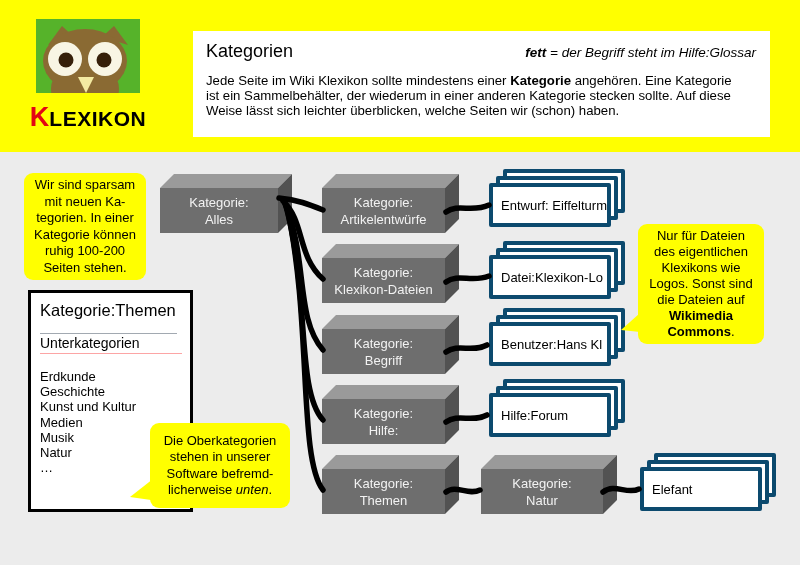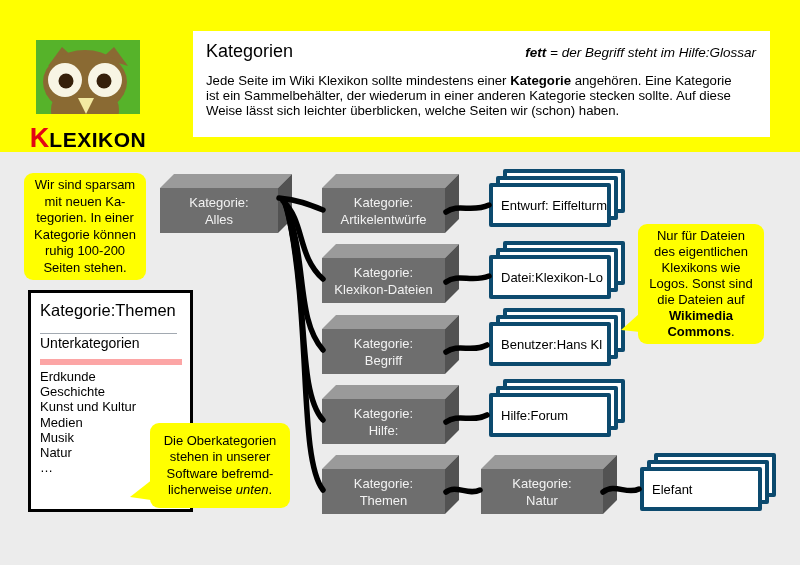--- a/index.html
+++ b/index.html
@@ -3,21 +3,21 @@
 <meta charset="utf-8">
 <style>
   html,body { margin:0; padding:0; }
   .screen {
     position:relative; width:800px; height:565px; overflow:hidden;
     background:#ececec; font-family:"Liberation Sans","DejaVu Sans",sans-serif; color:#000;
   }
   .band { position:absolute; left:0; top:0; width:800px; height:152px; background:#ffff00; }
 
   
-  .logo-wrap { position:absolute; left:36px; top:40px; width:104px; height:110px; }
+  .logo-wrap { position:absolute; left:36px; top:19px; width:104px; height:110px; }
   .logo-svg { position:absolute; left:0; top:0; }
   .brand { position:absolute; left:-14px; top:83px; width:132px; text-align:center; white-space:nowrap; }
   .brand-k { color:#e30613; font-size:27px; font-weight:bold; }
   .brand-rest { color:#000; font-size:21px; font-weight:600; letter-spacing:0.5px; }
 
   
   .header-panel { position:absolute; left:193px; top:31px; width:577px; height:106px; background:#ffffff; }
   .hp-title { position:absolute; left:13px; top:10px; font-size:18px; }
   .hp-legend { position:absolute; right:14px; top:14px; font-size:13.5px; font-style:italic; }
   .hp-legend b { font-weight:bold; }
@@ -48,21 +48,21 @@
   .sheet.back1 { left:7px;  top:-7px; }
   .sheet.front { left:0; top:0; display:flex; align-items:center; padding-left:8px;
                  font-size:13px; white-space:nowrap; }
 
   
   .themenbox { position:absolute; left:28px; top:290px; width:165px; height:222px; z-index:1;
                background:#ffffff; border:3px solid #000; box-sizing:border-box; }
   .tb-title { position:absolute; left:9px; right:13px; top:8px; font-size:16.5px;
               border-bottom:1px solid #a2a9b1; padding-bottom:13px; }
   .tb-sub   { position:absolute; left:9px; right:8px; top:42px; font-size:14px;
-              border-bottom:6px solid #fca5a5; padding-bottom:8px; }
+              border-bottom:1px solid #fca5a5; padding-bottom:2px; }
   .tb-items { position:absolute; left:9px; top:76px; font-size:13px; line-height:15.2px; }
   .tb-link  { position:absolute; left:2px; right:2px; bottom:6px; height:21px; background:#e2e2f2;
               font-size:13.5px; line-height:21px; padding-left:5px; }
 
   
   .connector-layer { position:absolute; left:0; top:0; z-index:5; pointer-events:none; }
   .tail-layer      { position:absolute; left:0; top:0; z-index:7; pointer-events:none; }
 </style>
 </head>
 <body>

